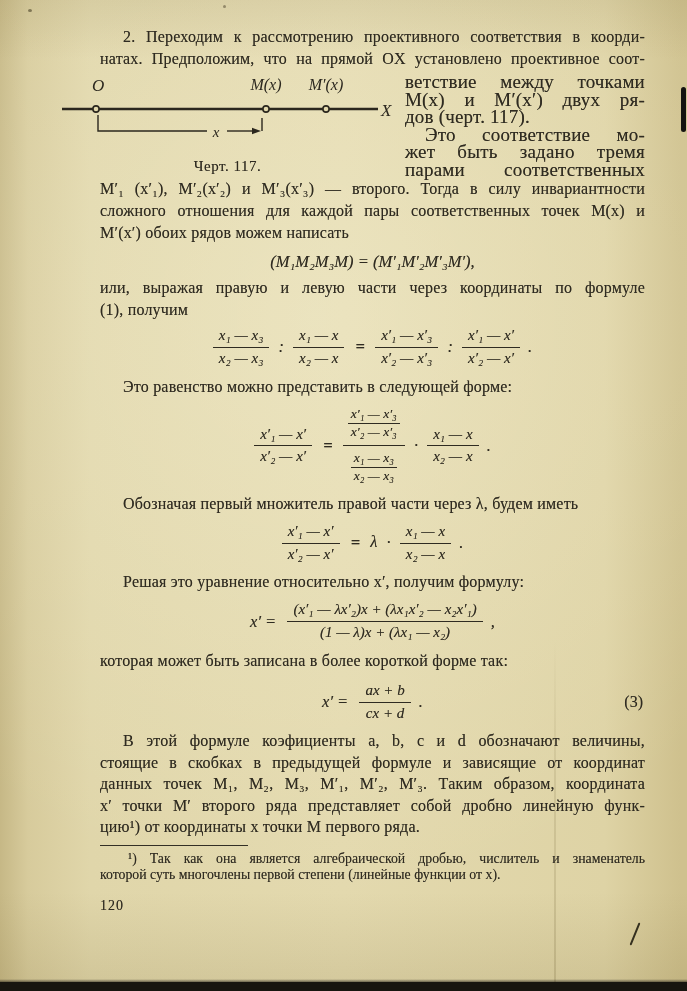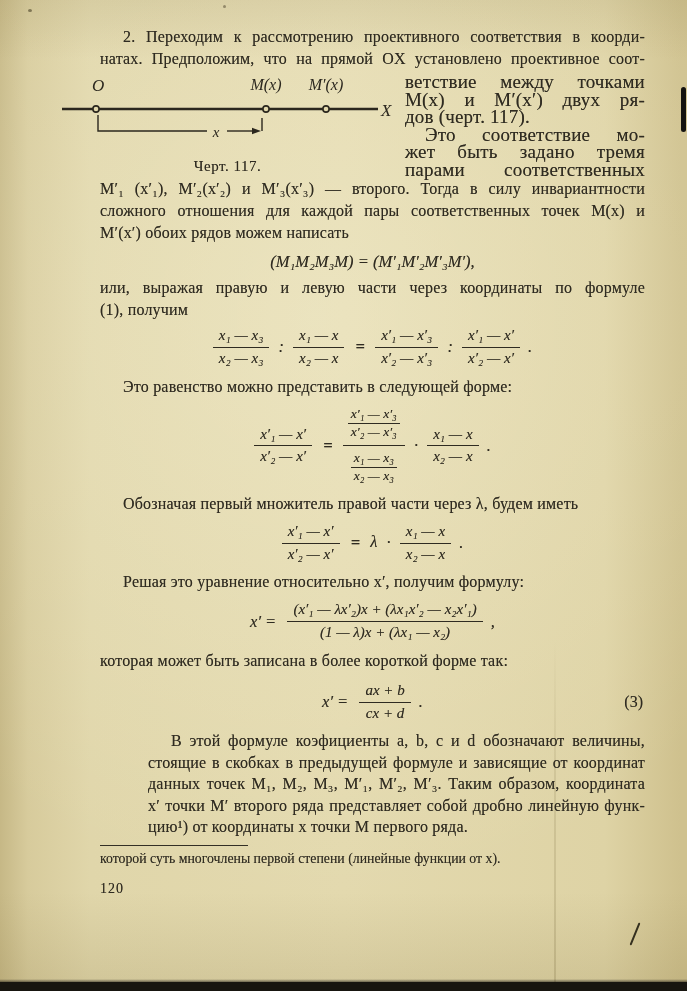--- a/index.html
+++ b/index.html
@@ -59,21 +59,21 @@
   .m-f2 { margin:5px 0; }
   .m-p5 { margin-top:8px; }
   .m-f3 { margin:7px 0; }
   .m-p6 { margin-top:3px; }
   .m-f4 { margin:7px 0; }
   .m-p7 { margin-top:4px; }
   .m-f5 { margin:7px 0; }
   .m-p8 { margin-top:5px; }
   .m-f6 { margin:9px 0 7px; }
   .m-p9 { margin-top:5px; }
-  .p9 .ln { line-height:21.5px;margin-left:48px; }
+  .p9 .ln { line-height:21.5px; }
   
   .fnrule { width:148px; border-top:1.6px solid #332f25; margin:7px 0 5px; }
   .fn-ln { font-size:13.8px; line-height:16.5px; text-align:justify; text-align-last:justify;
            text-shadow:0 0 0.5px rgba(47,43,33,0.5); }
   .fn-ln.end { text-align-last:left; }
   .fn-ln.ind { text-indent:28px; }
   .pagenum { margin-top:14px; font-size:14px; letter-spacing:1px;
              text-shadow:0 0 0.6px rgba(47,43,33,0.55); }
   
   .scan-strip { position:absolute; left:0; right:0; bottom:0; height:9px; background:#17150f; }
@@ -205,20 +205,21 @@
     <div class="para p9 m-p9">
       <div class="ln ind">В этой формуле коэфициенты a, b, c и d обозначают величины,</div>
       <div class="ln">стоящие в скобках в предыдущей формуле и зависящие от координат</div>
       <div class="ln">данных точек M₁, M₂, M₃, M′₁, M′₂, M′₃. Таким образом, координата</div>
       <div class="ln">x′ точки M′ второго ряда представляет собой дробно линейную функ-</div>
       <div class="ln end">цию¹) от координаты x точки M первого ряда.</div>
     </div>
 
     <div class="fnrule"></div>
     <div class="footnote">
+      <div class="fn-ln ind">¹) Так как она является алгебраической дробью, числитель и знаменатель</div>
       <div class="fn-ln end">которой суть многочлены первой степени (линейные функции от x).</div>
     </div>
 
     <div class="pagenum">120</div>
   </div>
 
   <div class="edge-mark"></div>
   <div class="pen-mark"></div>
   <div class="scan-strip"></div>
 </div>

